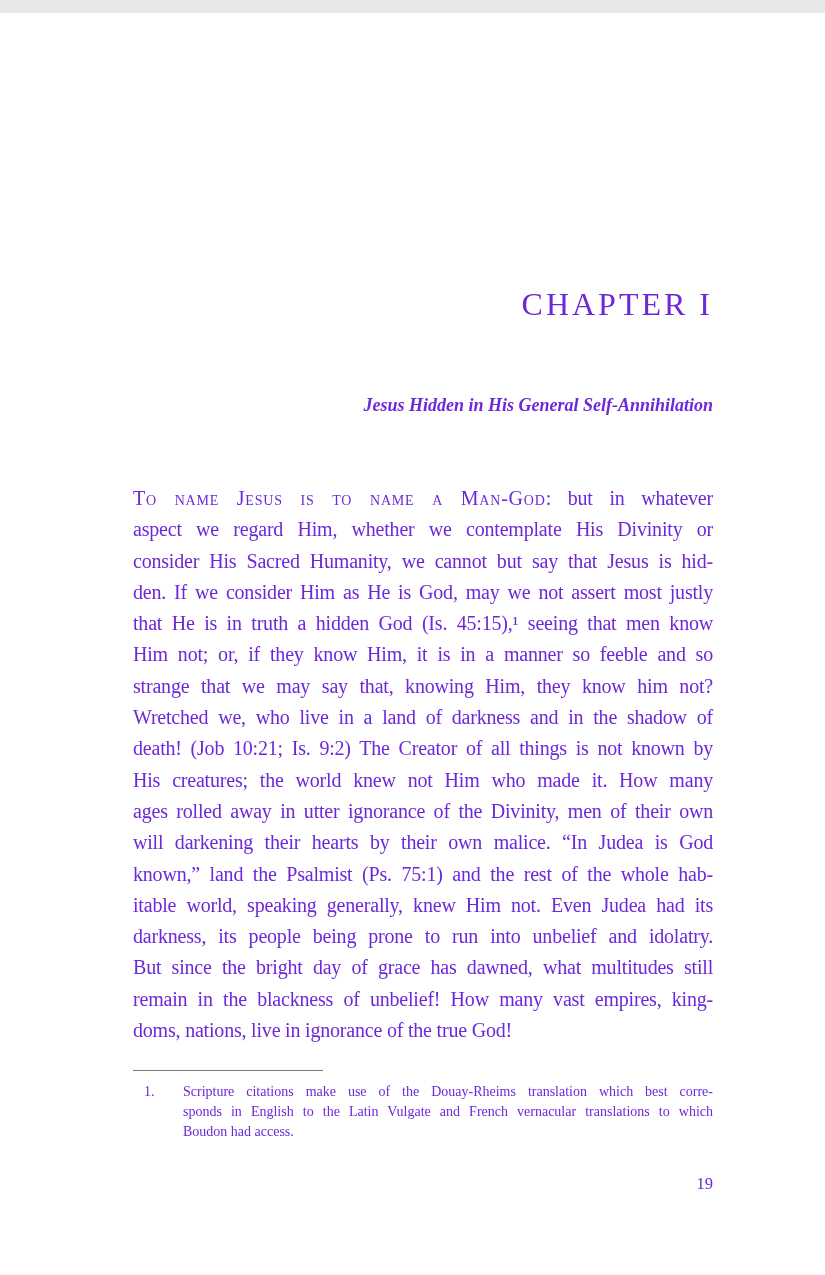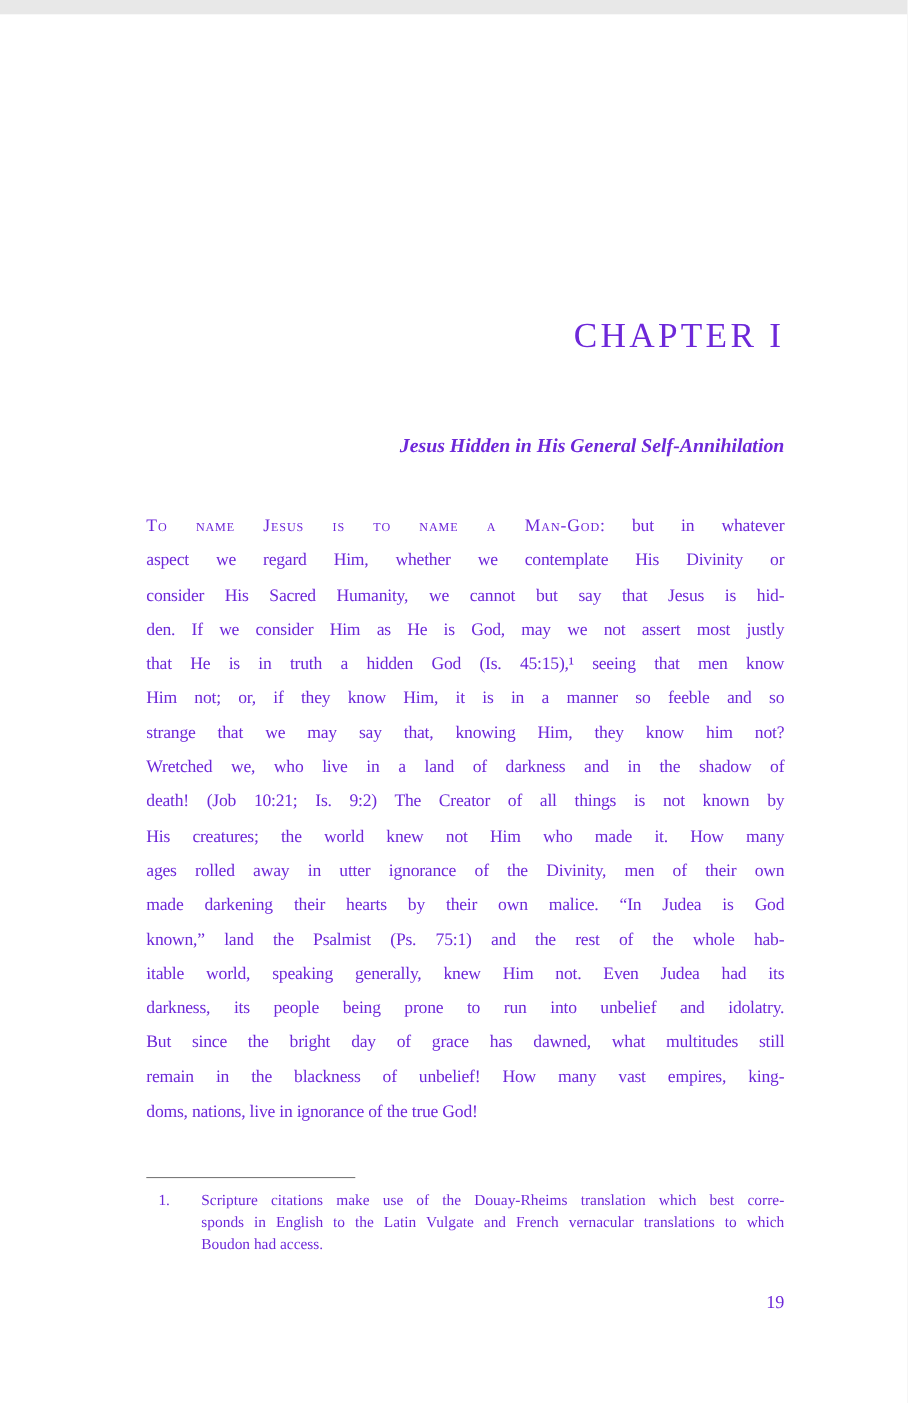--- a/index.html
+++ b/index.html
@@ -36,24 +36,24 @@
     width: 580px;
     text-align: right;
     font-style: italic;
     font-size: 18px;
     line-height: 30px;
     margin: 0;
   }
 
   .body-block {
     position: absolute;
-    top: 450px;
+    top: 470px;
     left: 133px;
     width: 580px;
-    font-size: 16px;
+    font-size: 20px;
     line-height: 31.3px;
     letter-spacing: -0.2px;
     font-family: Liberation Serif, serif;
   }
 
   .body-line, .lead-line {
     text-align: justify;
     text-align-last: justify;
     white-space: normal;
   }
@@ -134,21 +134,21 @@
         <div class="body-line">aspect we regard Him, whether we contemplate His Divinity or</div>
         <div class="body-line">consider His Sacred Humanity, we cannot but say that Jesus is hid-</div>
         <div class="body-line">den. If we consider Him as He is God, may we not assert most justly</div>
         <div class="body-line">that He is in truth a hidden God (Is. 45:15),¹ seeing that men know</div>
         <div class="body-line">Him not; or, if they know Him, it is in a manner so feeble and so</div>
         <div class="body-line">strange that we may say that, knowing Him, they know him not?</div>
         <div class="body-line">Wretched we, who live in a land of darkness and in the shadow of</div>
         <div class="body-line">death! (Job 10:21; Is. 9:2) The Creator of all things is not known by</div>
         <div class="body-line">His creatures; the world knew not Him who made it. How many</div>
         <div class="body-line">ages rolled away in utter ignorance of the Divinity, men of their own</div>
-        <div class="body-line">made darkening their hearts by their own malice. “In Judea is God</div>
+        <div class="body-line">will darkening their hearts by their own malice. “In Judea is God</div>
         <div class="body-line">known,” land the Psalmist (Ps. 75:1) and the rest of the whole hab-</div>
         <div class="body-line">itable world, speaking generally, knew Him not. Even Judea had its</div>
         <div class="body-line">darkness, its people being prone to run into unbelief and idolatry.</div>
         <div class="body-line">But since the bright day of grace has dawned, what multitudes still</div>
         <div class="body-line">remain in the blackness of unbelief! How many vast empires, king-</div>
         <div class="body-line">doms, nations, live in ignorance of the true God!</div>
       </div>
   </div>
 
   <div class="footnote">

